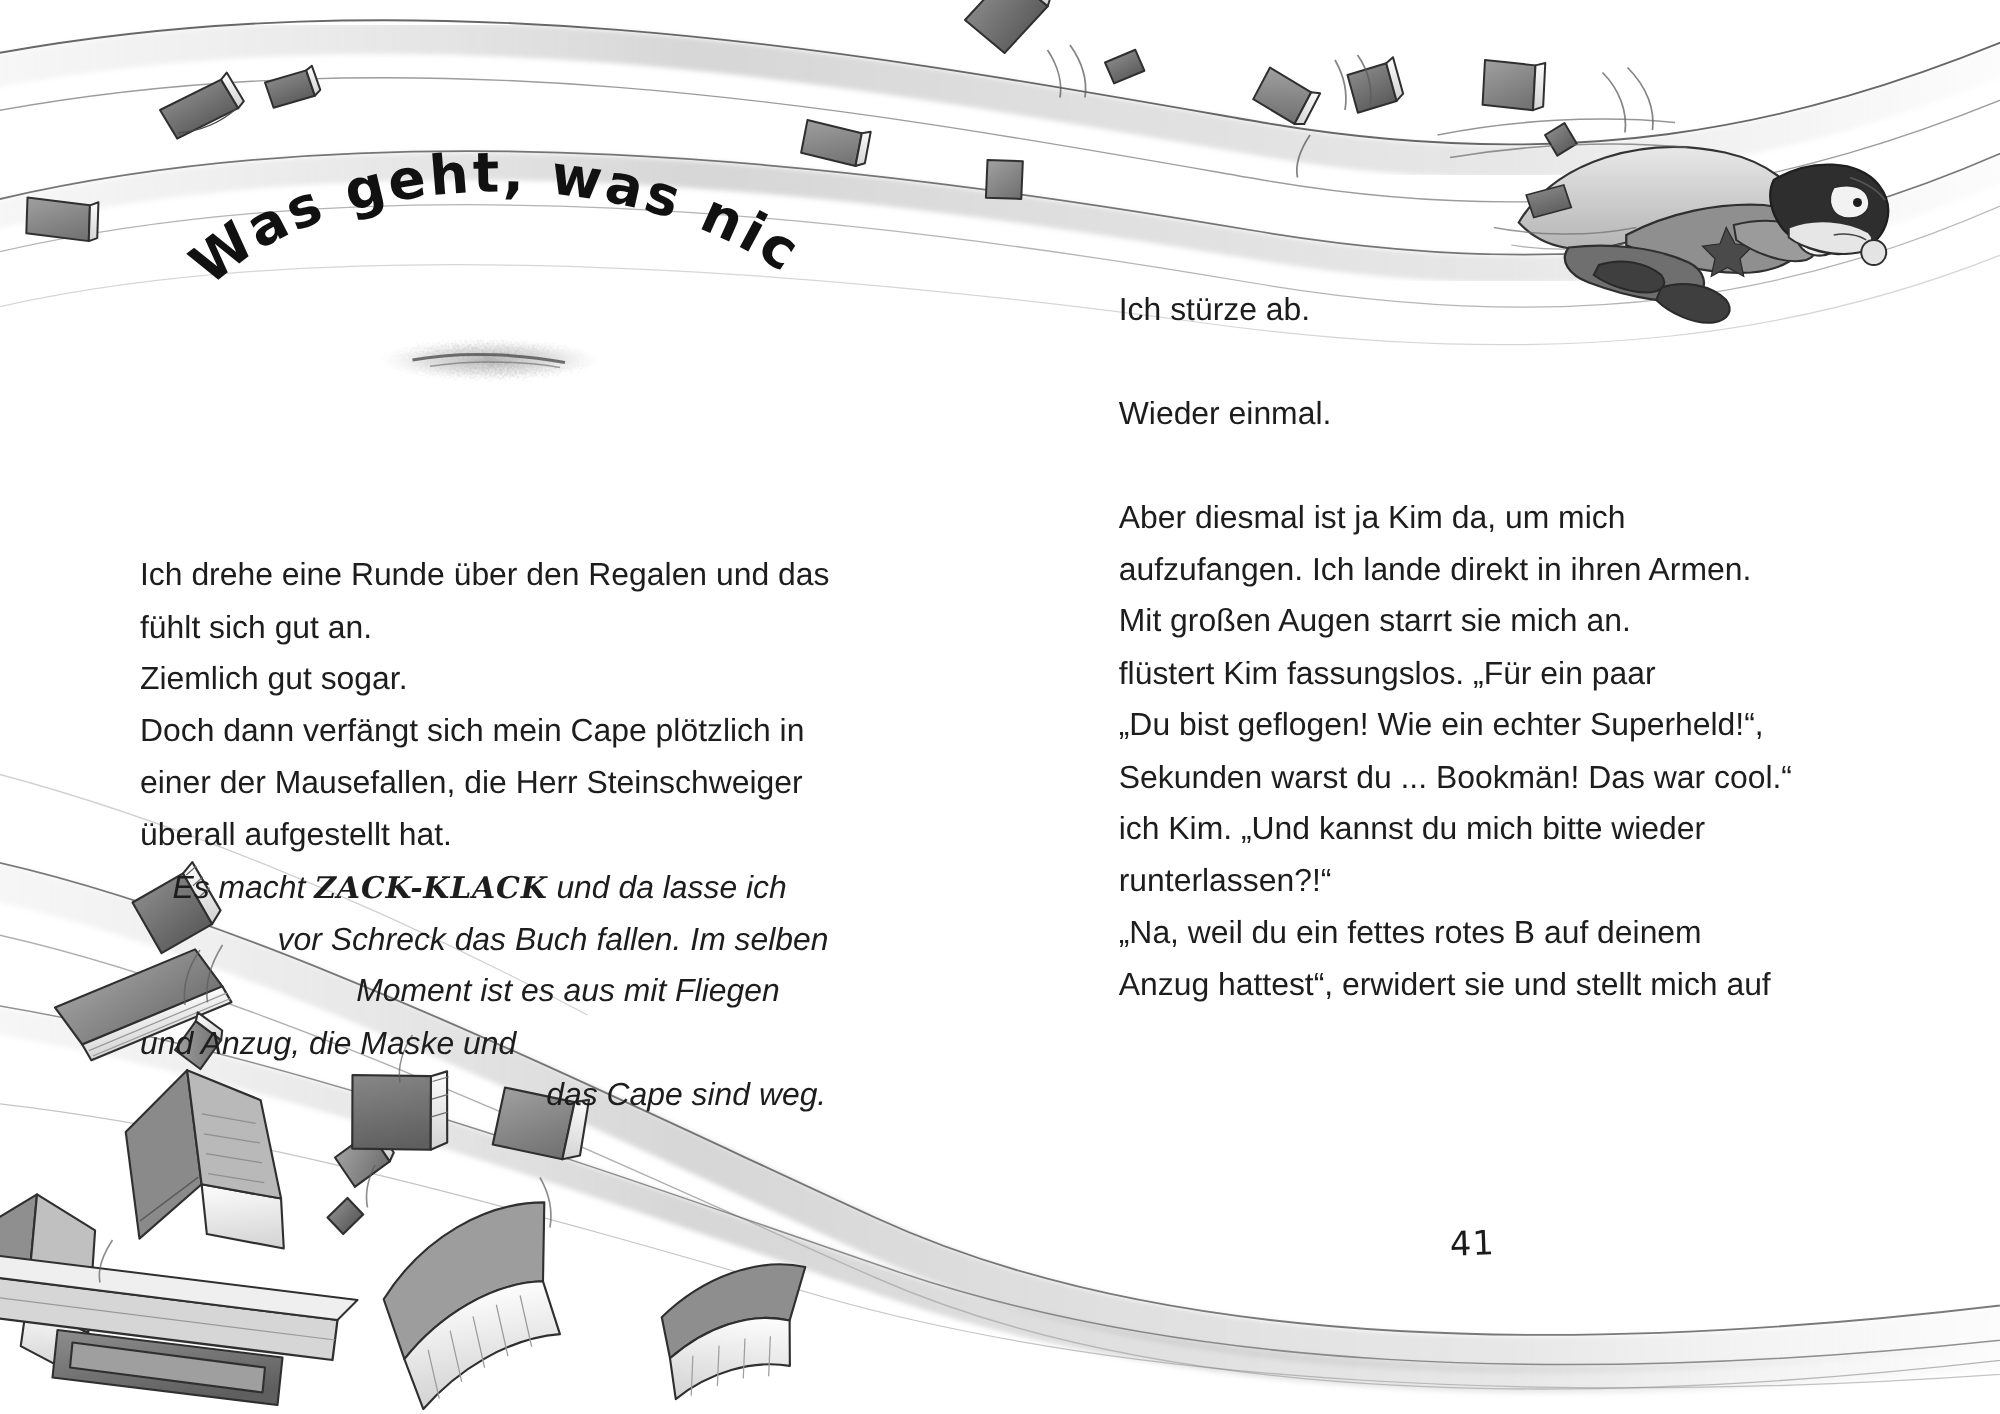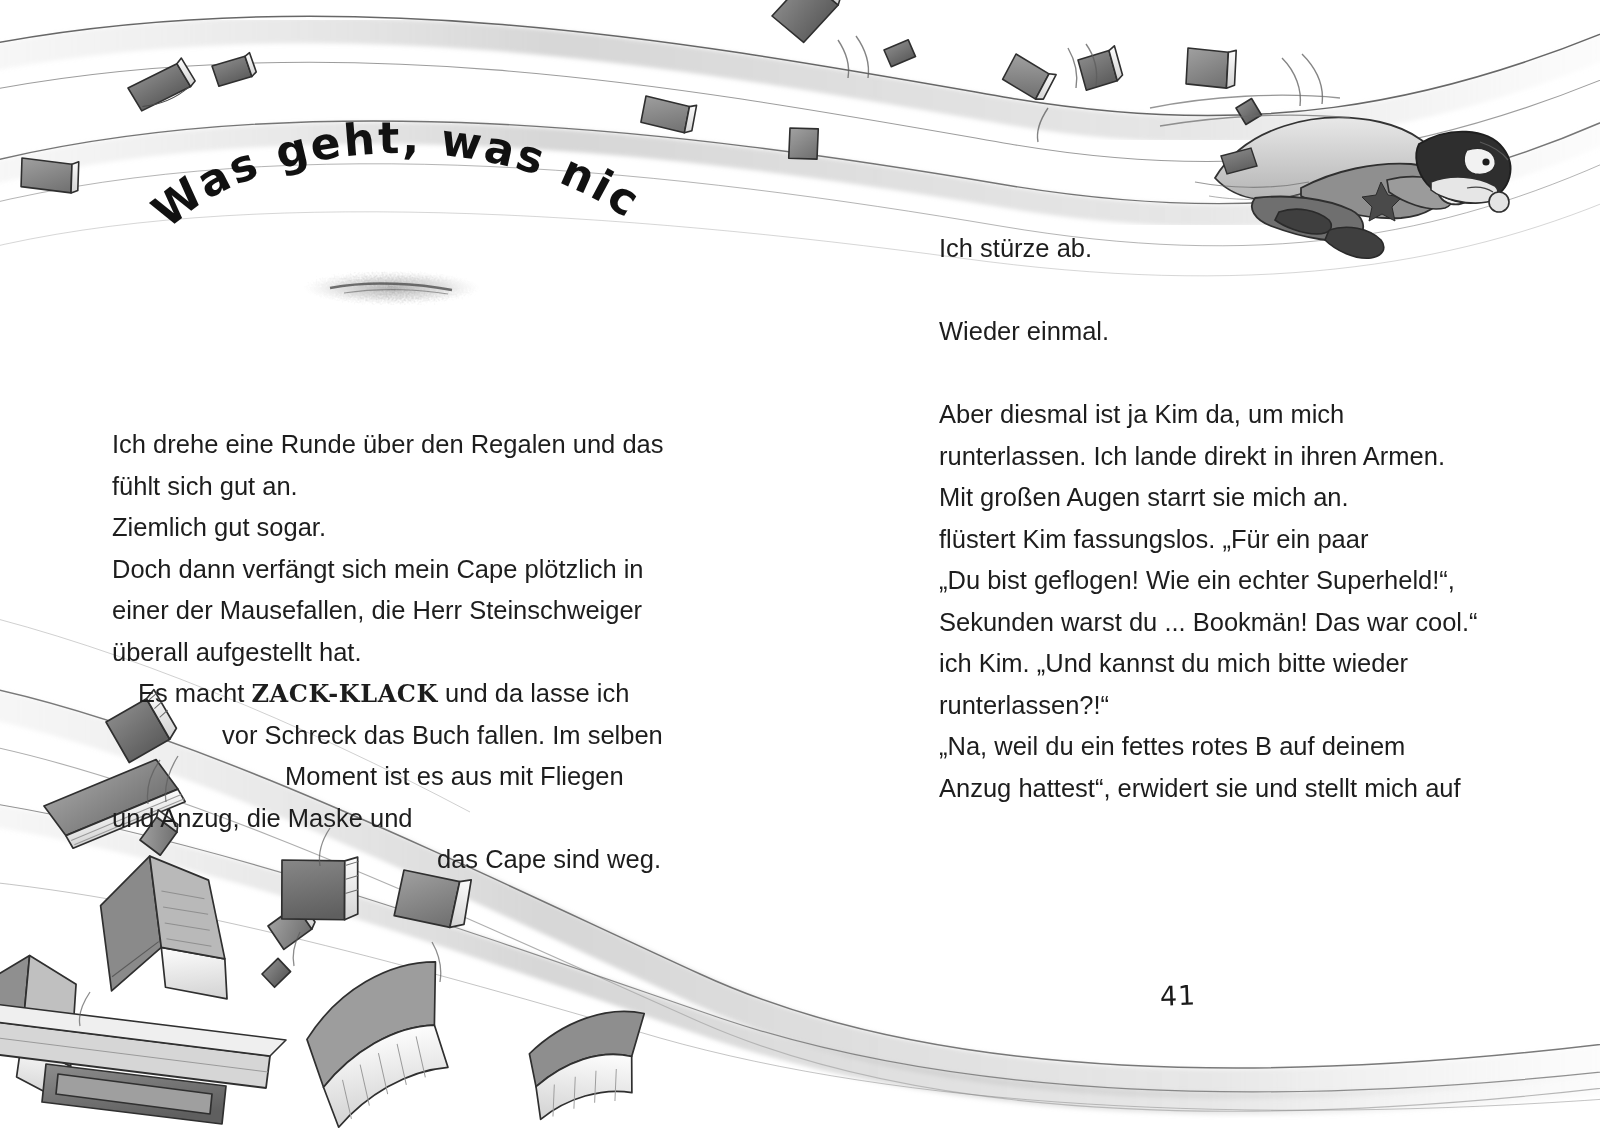--- a/index.html
+++ b/index.html
@@ -22,24 +22,24 @@
   .title-text{
     font-family:"DejaVu Sans","Liberation Sans",sans-serif;
     font-size:44px;font-weight:600;letter-spacing:2.5px;fill:#111;
   }
 
   
   .col{position:absolute;font-size:25.5px;line-height:41.5px;color:#1d1d1d;}
   .col p{margin:0;}
   .col .blank{height:41.5px;}
 
-  #left-col{left:112px;top:424px;width:600px;}
-  #right-col{left:939px;top:228px;width:580px;}
-
-  .ladder{position:relative;}
+  #left-col{left:112px;top:440px;width:600px;}
+  #right-col{left:895px;top:228px;width:580px;}
+
+  .ladder{position:relative;font-style:italic;}
   .ladder .lline{display:block;white-space:nowrap;}
   .l0{margin-left:26px;}
   .l1{margin-left:110px;}
   .l2{margin-left:173px;}
   .l3{}
   .l4{margin-left:325px;}
 
   .sfx{
     font-family:"DejaVu Serif","Liberation Serif",serif;
     font-weight:700;font-size:24px;letter-spacing:0.6px;
@@ -335,21 +335,21 @@
       <span class="lline l4">das Cape sind weg.</span>
     </div>
   </div>
 
   <div class="col" id="right-col">
     <p>Ich stürze ab.</p>
     <div class="blank"></div>
     <p>Wieder einmal.</p>
     <div class="blank"></div>
     <p>Aber diesmal ist ja Kim da, um mich</p>
-    <p>runterlassen. Ich lande direkt in ihren Armen.</p>
+    <p>aufzufangen. Ich lande direkt in ihren Armen.</p>
     <p>Mit großen Augen starrt sie mich an.</p>
     <p>flüstert Kim fassungslos. „Für ein paar</p>
     <p>„Du bist geflogen! Wie ein echter Superheld!“,</p>
     <p>Sekunden warst du ... Bookmän! Das war cool.“</p>
     <p>ich Kim. „Und kannst du mich bitte wieder</p>
     <p>runterlassen?!“</p>
     <p>„Na, weil du ein fettes rotes B auf deinem</p>
     <p>Anzug hattest“, erwidert sie und stellt mich auf</p>
   </div>
 

